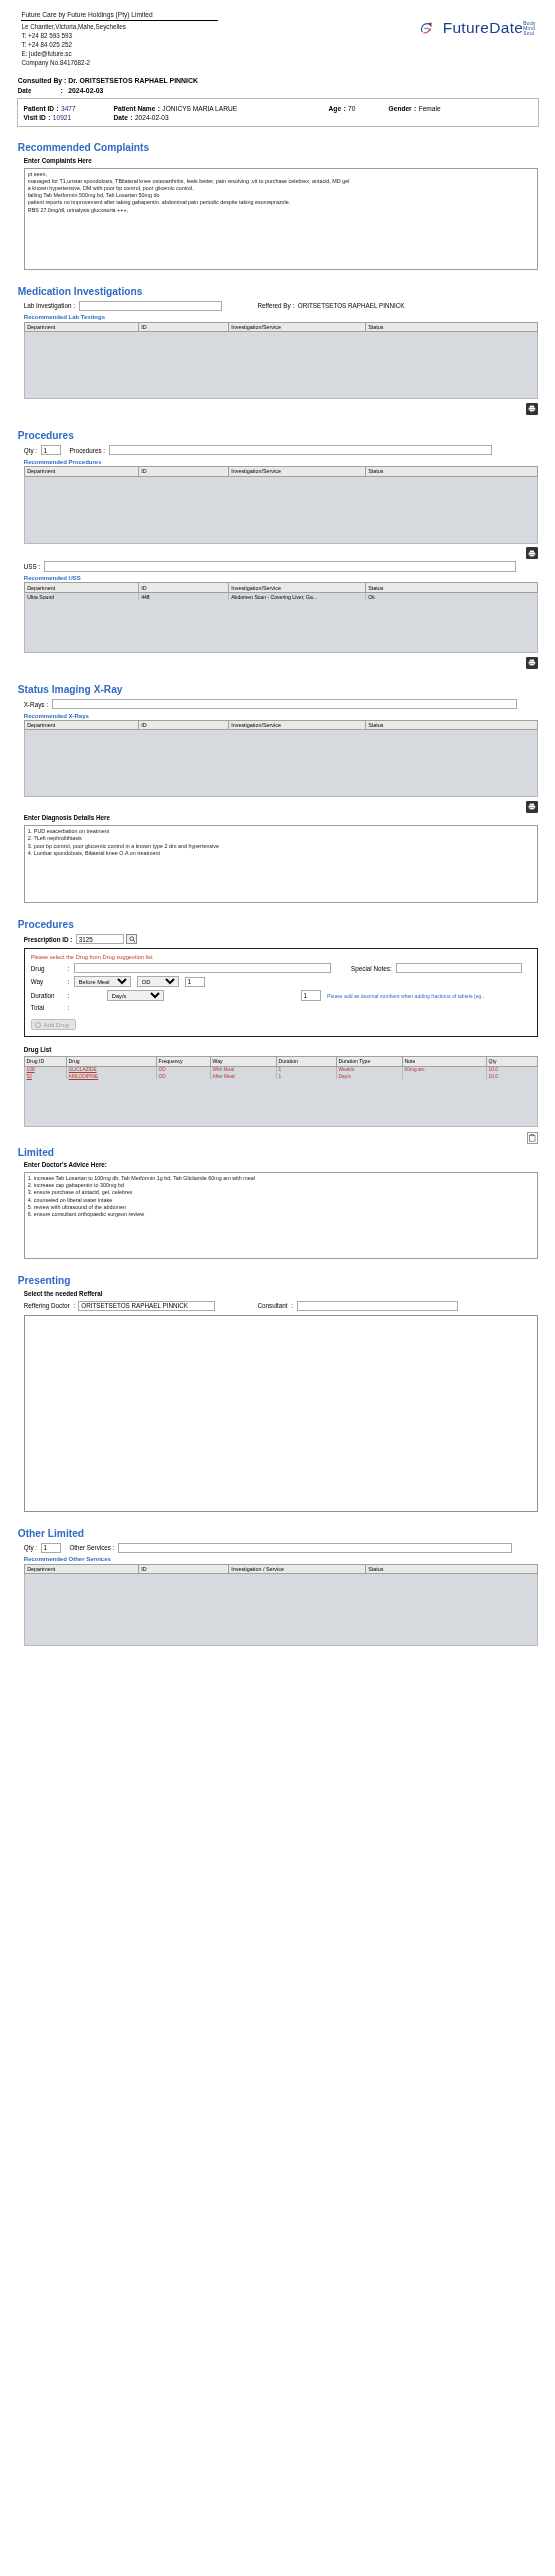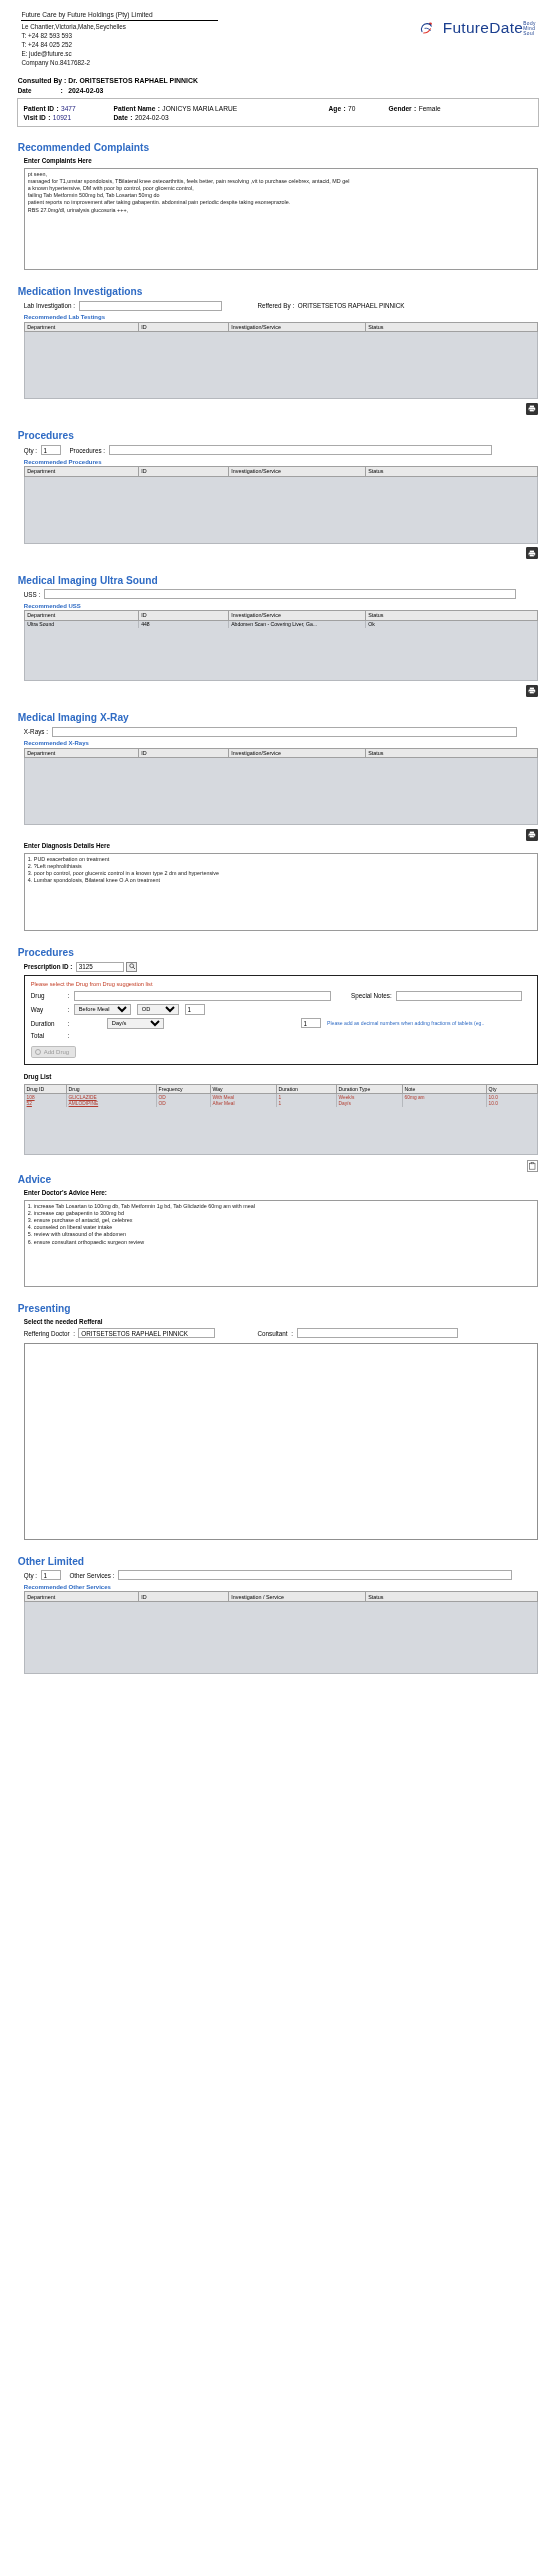--- a/index.html
+++ b/index.html
@@ -384,21 +384,20 @@
     <div class="print-btn">
       <svg width="7.8" height="7.2" viewBox="0 0 13 12">
           <rect x="3" y="1" width="7" height="3" fill="#fff"></rect>
           <rect x="1" y="4" width="11" height="5" rx="1" fill="#fff"></rect>
           <rect x="3" y="8" width="7" height="3" fill="#fff" stroke="#333" stroke-width="0.6"></rect>
         </svg>
     </div>
   </div>
 
   
-  <h2 class="section">Medical Imaging Ultra Sound</h2>
   <div class="field-row">
     <span class="lbl">USS :</span>
     <input class="txt" style="width: 472px;" value="">
   </div>
   <div class="blue-link">Recommended USS</div>
   <div class="tbl-wrap">
     <table class="grid">
       <thead>
         <tr>
           <th style="width:114px;">Department</th>
@@ -422,21 +421,21 @@
     <div class="print-btn">
       <svg width="7.8" height="7.2" viewBox="0 0 13 12">
           <rect x="3" y="1" width="7" height="3" fill="#fff"></rect>
           <rect x="1" y="4" width="11" height="5" rx="1" fill="#fff"></rect>
           <rect x="3" y="8" width="7" height="3" fill="#fff" stroke="#333" stroke-width="0.6"></rect>
         </svg>
     </div>
   </div>
 
   
-  <h2 class="section">Medical Imaging X-Ray</h2>
+  <h2 class="section">Status Imaging X-Ray</h2>
   <div class="field-row">
     <span class="lbl">X-Rays :</span>
     <input class="txt" style="width: 465px;" value="">
   </div>
   <div class="blue-link">Recommended X-Rays</div>
   <div class="tbl-wrap">
     <table class="grid">
       <thead>
         <tr>
           <th style="width:114px;">Department</th>
@@ -567,21 +566,21 @@
 
   
   <div class="advice-icon-row" style="margin-top:4.8px;">
     <div class="clip-btn">
       <svg width="6.6" height="7.8" viewBox="0 0 11 13">
           <rect x="1" y="2" width="9" height="10" fill="none" stroke="#444" stroke-width="1"></rect>
           <rect x="3.5" y="0.6" width="4" height="2.4" fill="#fff" stroke="#444" stroke-width="1"></rect>
         </svg>
     </div>
   </div>
-  <h2 class="section" style="margin-top:2.4px;">Advice</h2>
+  <h2 class="section" style="margin-top:2.4px;">Limited</h2>
   <div class="sub-head">Enter Doctor's Advice Here:</div>
   <textarea class="box" rows="9" style="height: 87px;">1. increase Tab Losartan to 100mg db, Tab Metformin 1g bd, Tab Gliclazide 60mg am with meal
 2. increase cap gabapentin to 300mg bd
 3. ensure purchase of antacid, gel, celebrex
 4. counseled on liberal water intake
 5. review with ultrasound of the abdomen
 6. ensure consultant orthopaedic surgeon review</textarea>
 
   
   <h2 class="section">Presenting</h2>

